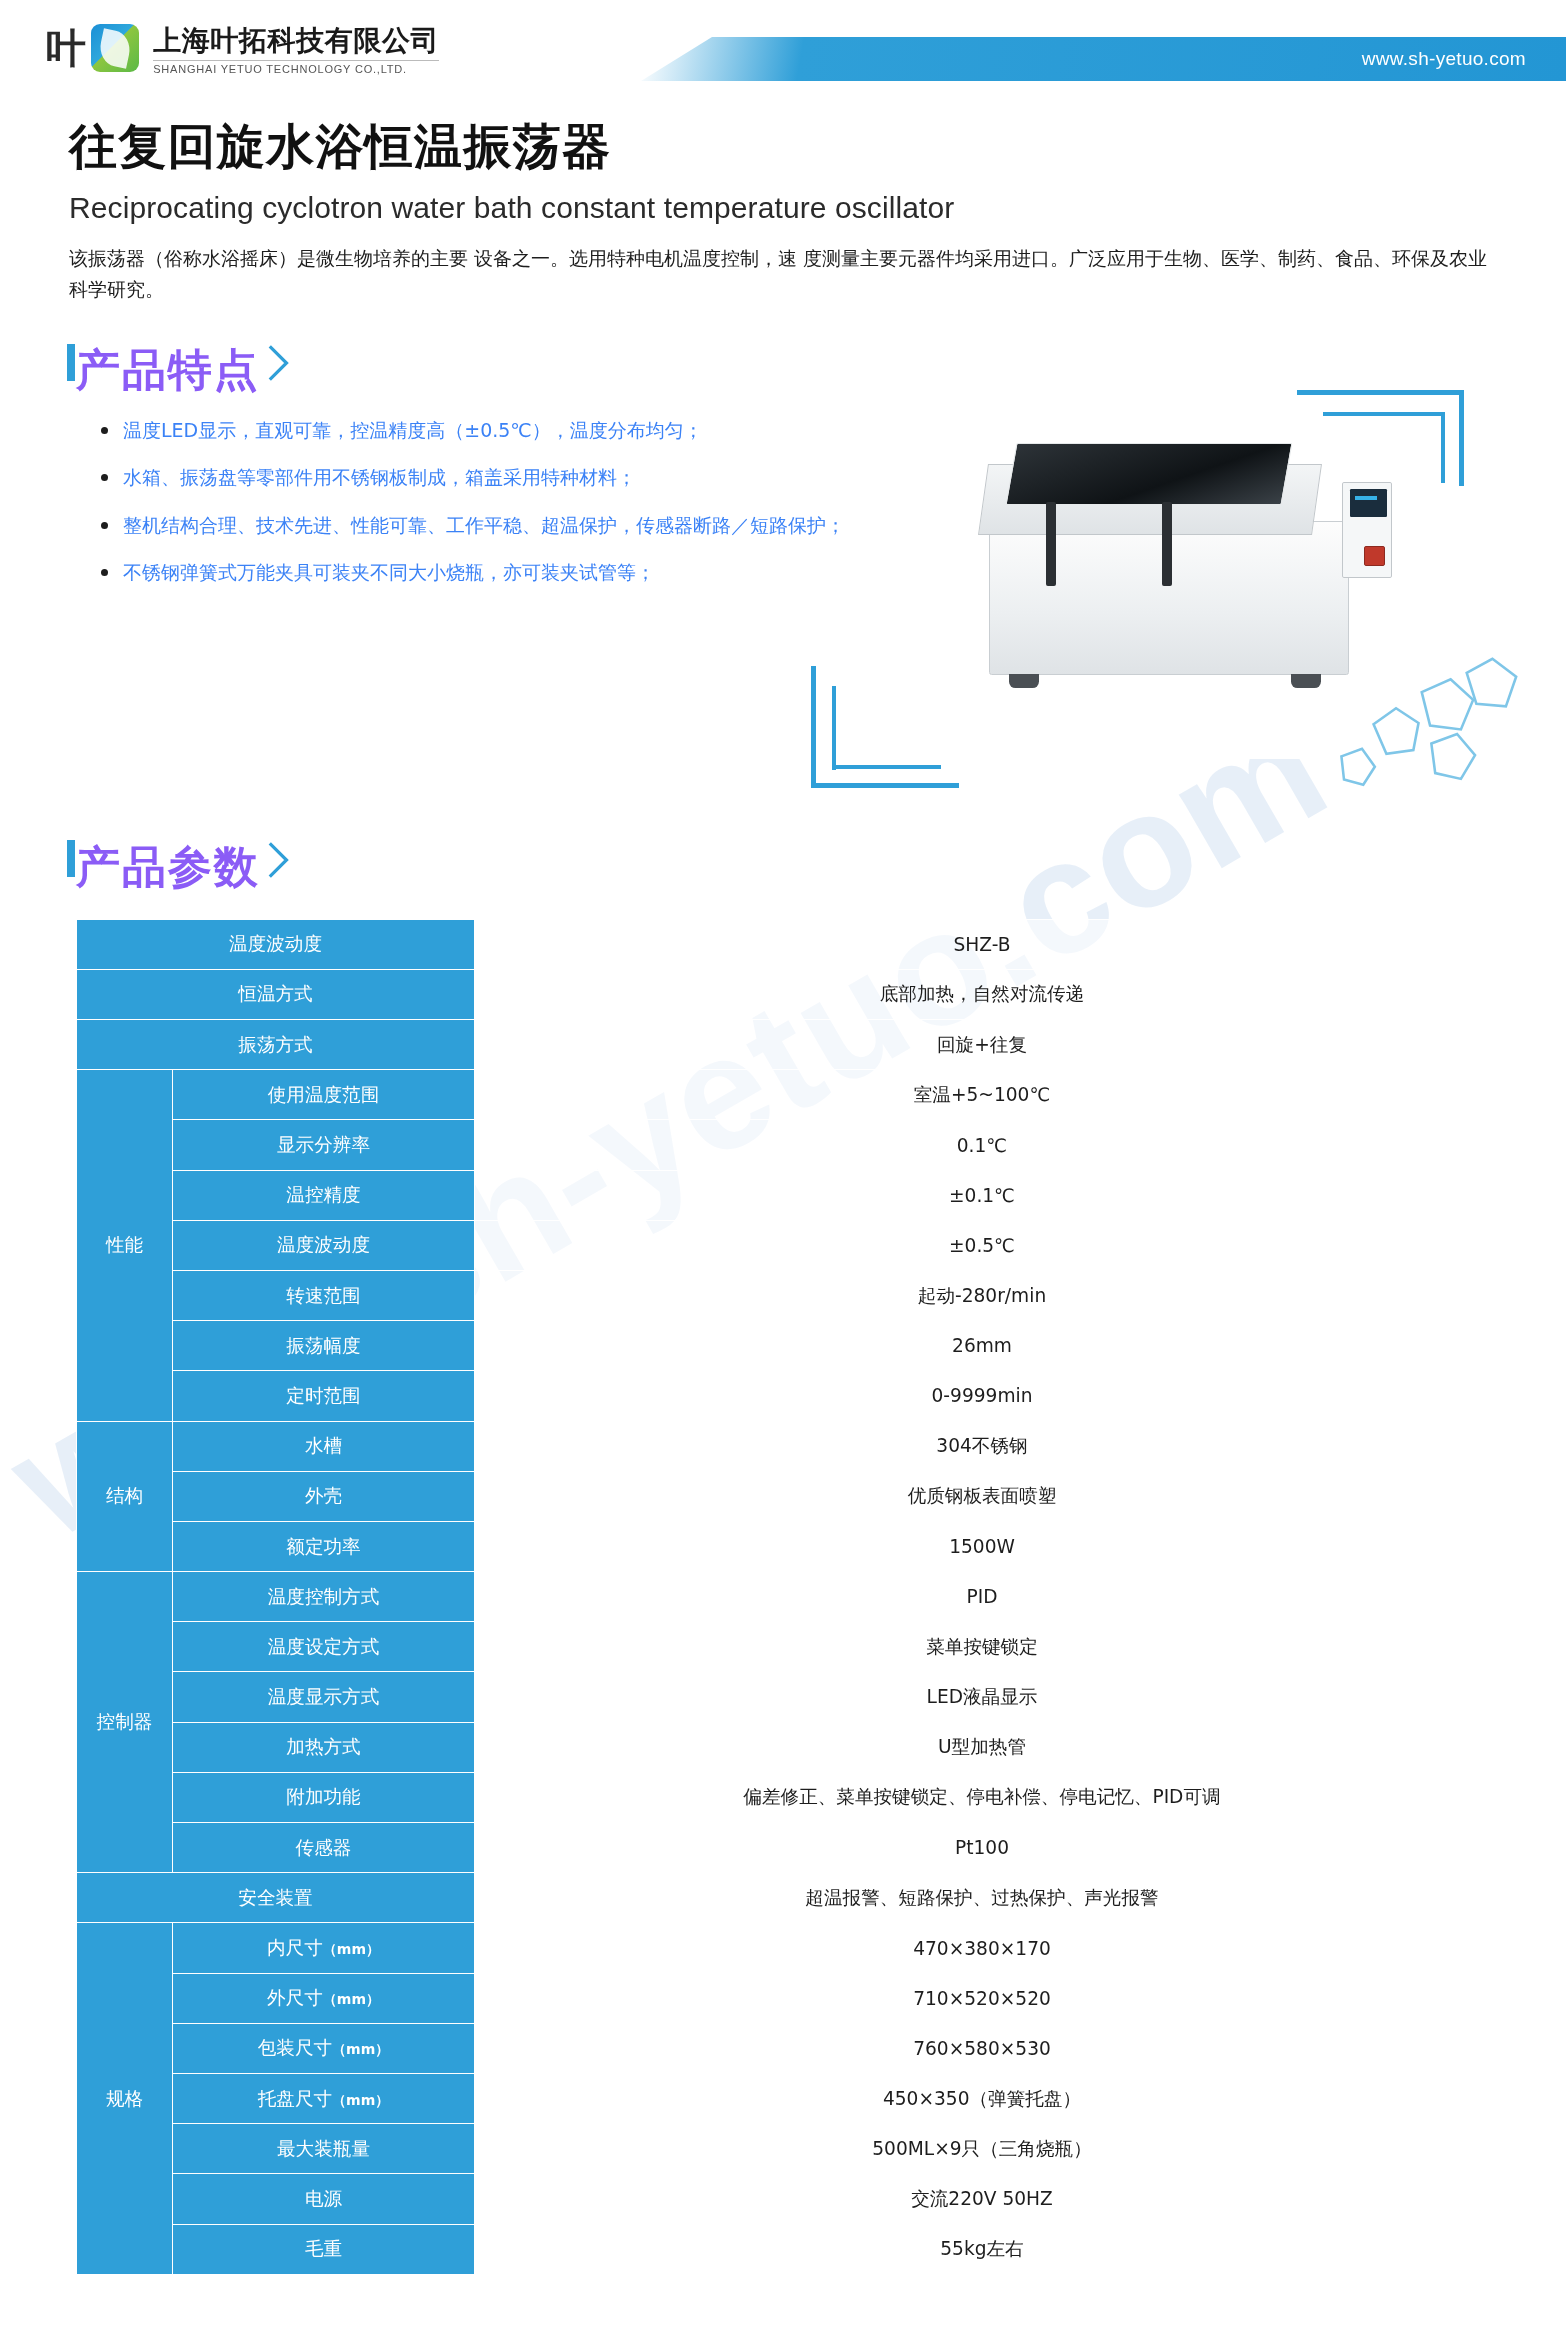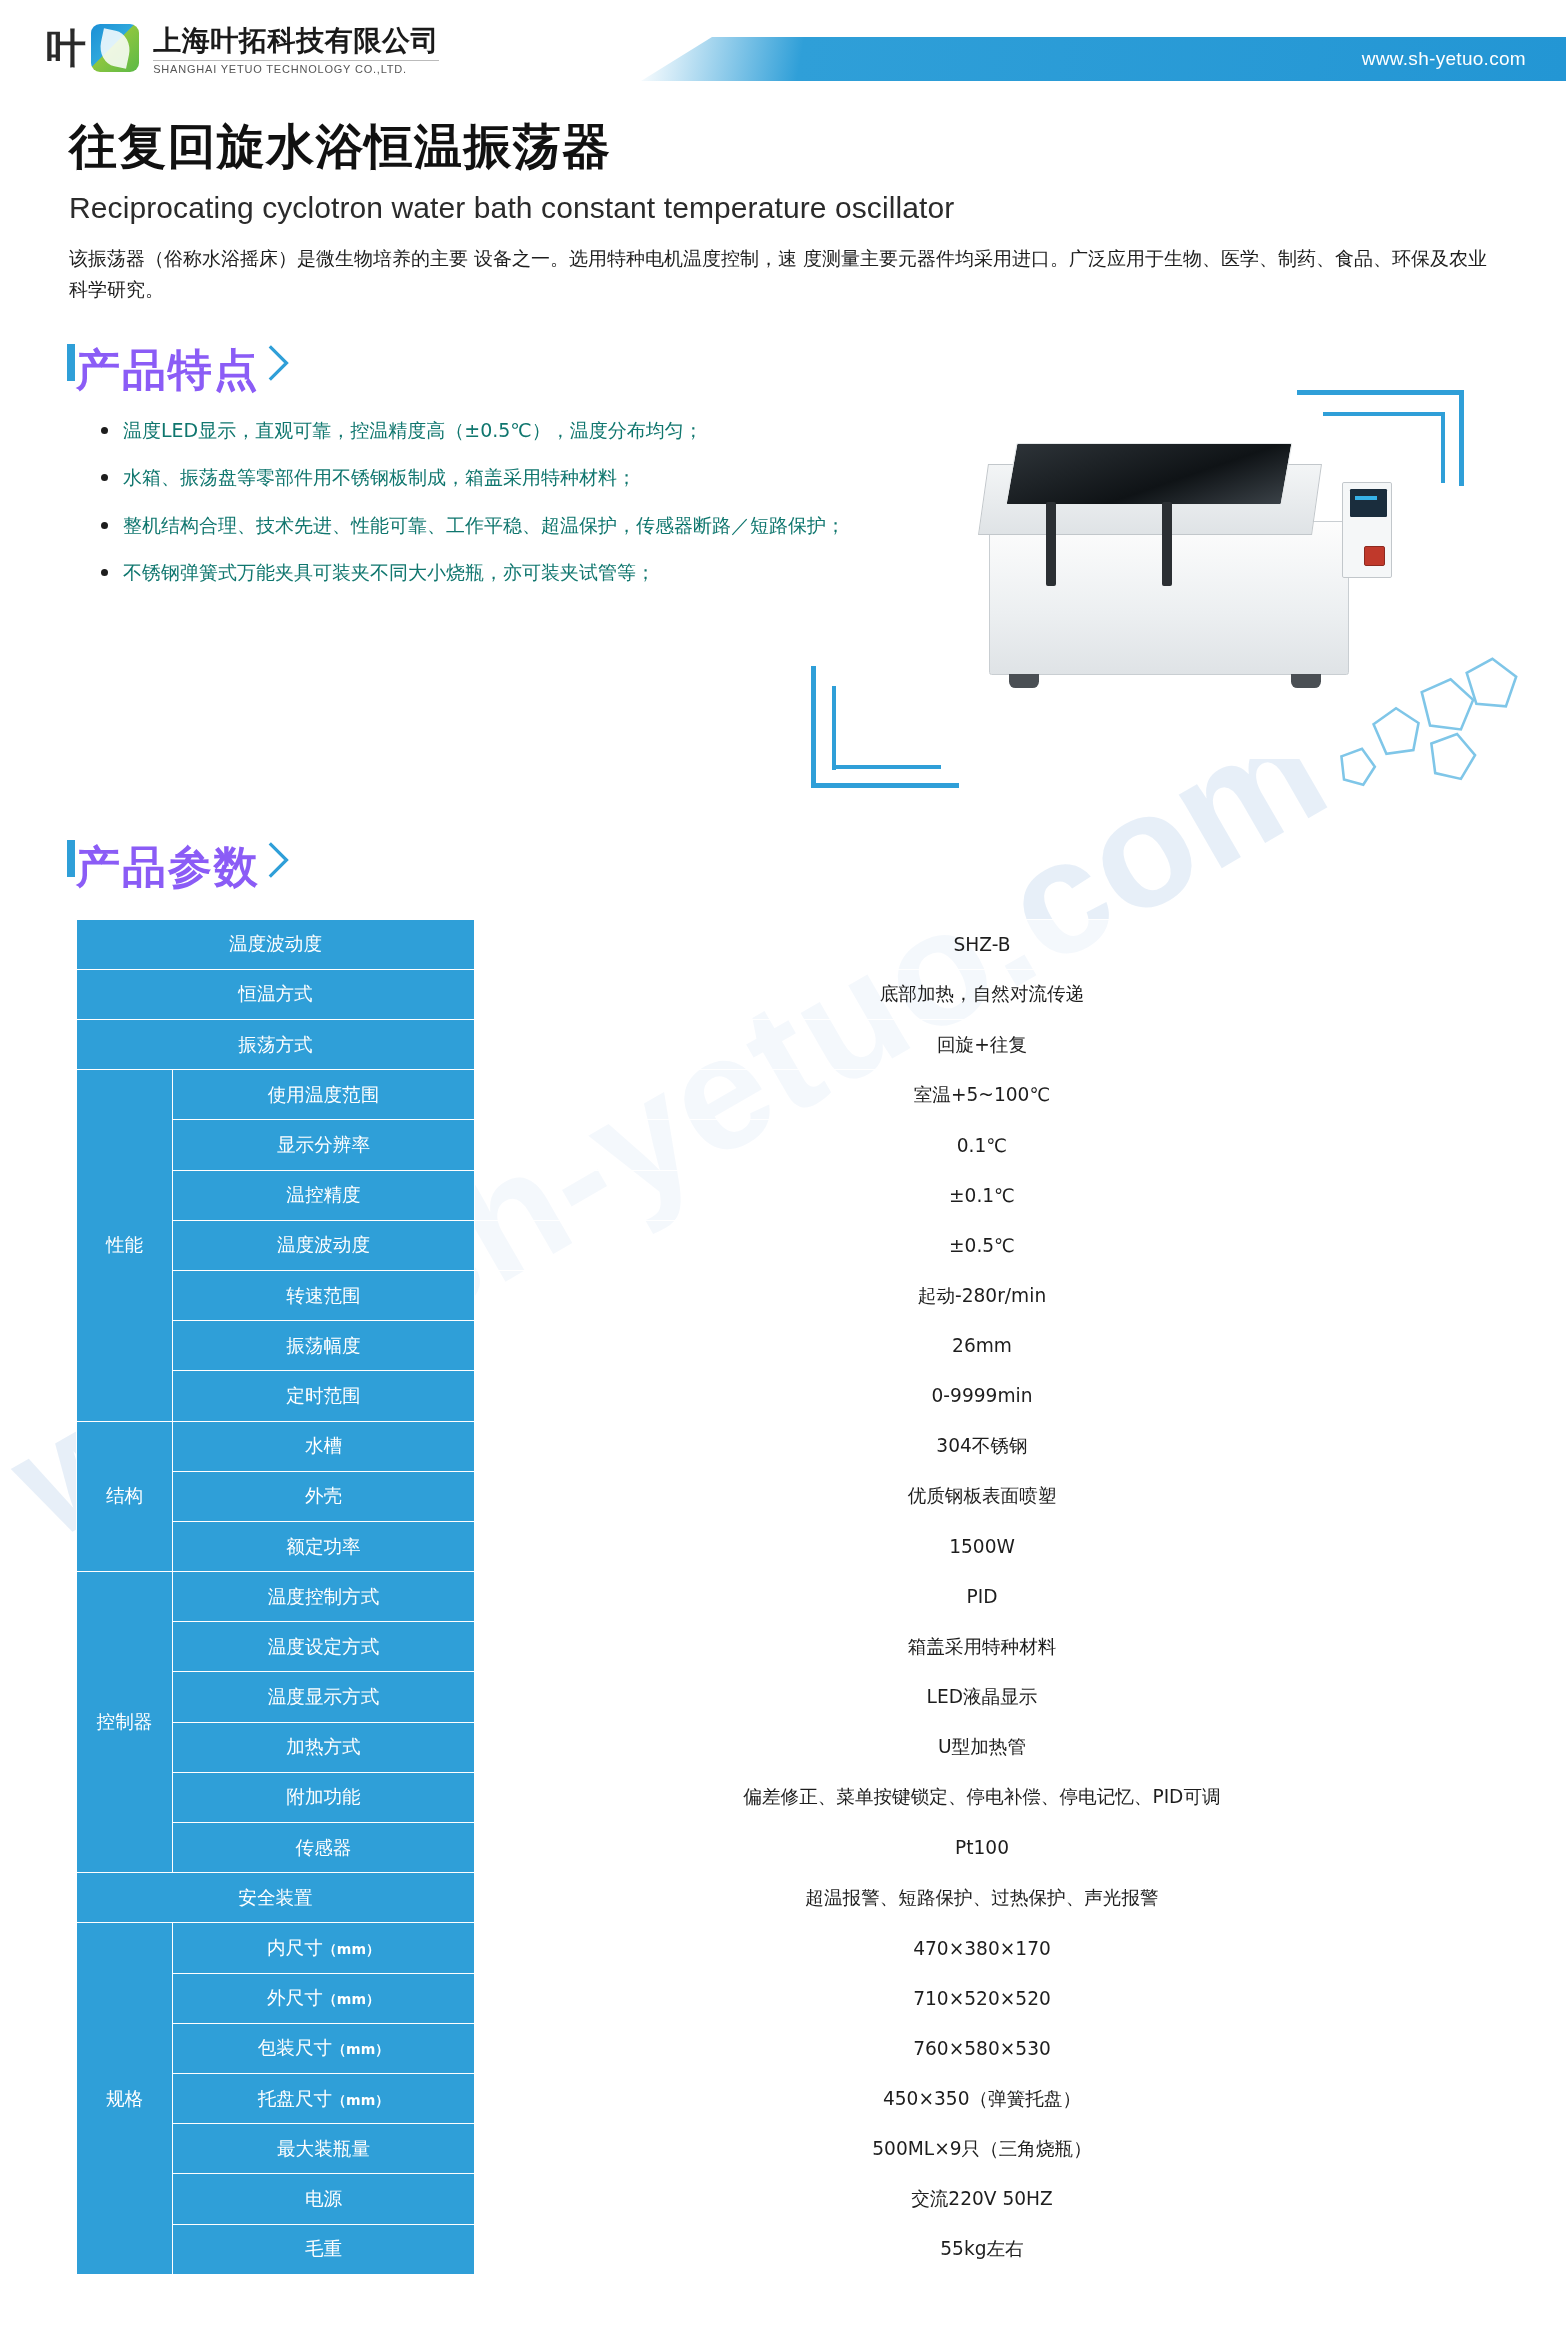--- a/index.html
+++ b/index.html
@@ -174,21 +174,21 @@
   ul.features {
     list-style: none;
     margin: 11.6px 0 0 96px;
     padding: 0;
     width: 771px;
   }
   ul.features li {
     position: relative;
     font-size: 19px;
     line-height: 1.55;
-    color: #0f766e;
+    color: #3b82f6;
     margin-bottom: 18px;
     padding-left: 27px;
     font-family: "DejaVu Sans", sans-serif;
   }
   ul.features li:before {
     content: "";
     position: absolute;
     left: 5.1px; top: 11px;
     width: 7px; height: 7px;
     background: #1d1d1d;
@@ -469,21 +469,21 @@
         <td class="val">1500W</td>
       </tr>
 
       <tr>
         <td class="grp" rowspan="6">控制器</td>
         <td class="lbl">温度控制方式</td>
         <td class="val">PID</td>
       </tr>
       <tr>
         <td class="lbl">温度设定方式</td>
-        <td class="val">箱盖采用特种材料</td>
+        <td class="val">菜单按键锁定</td>
       </tr>
       <tr>
         <td class="lbl">温度显示方式</td>
         <td class="val">LED液晶显示</td>
       </tr>
       <tr>
         <td class="lbl">加热方式</td>
         <td class="val">U型加热管</td>
       </tr>
       <tr>

